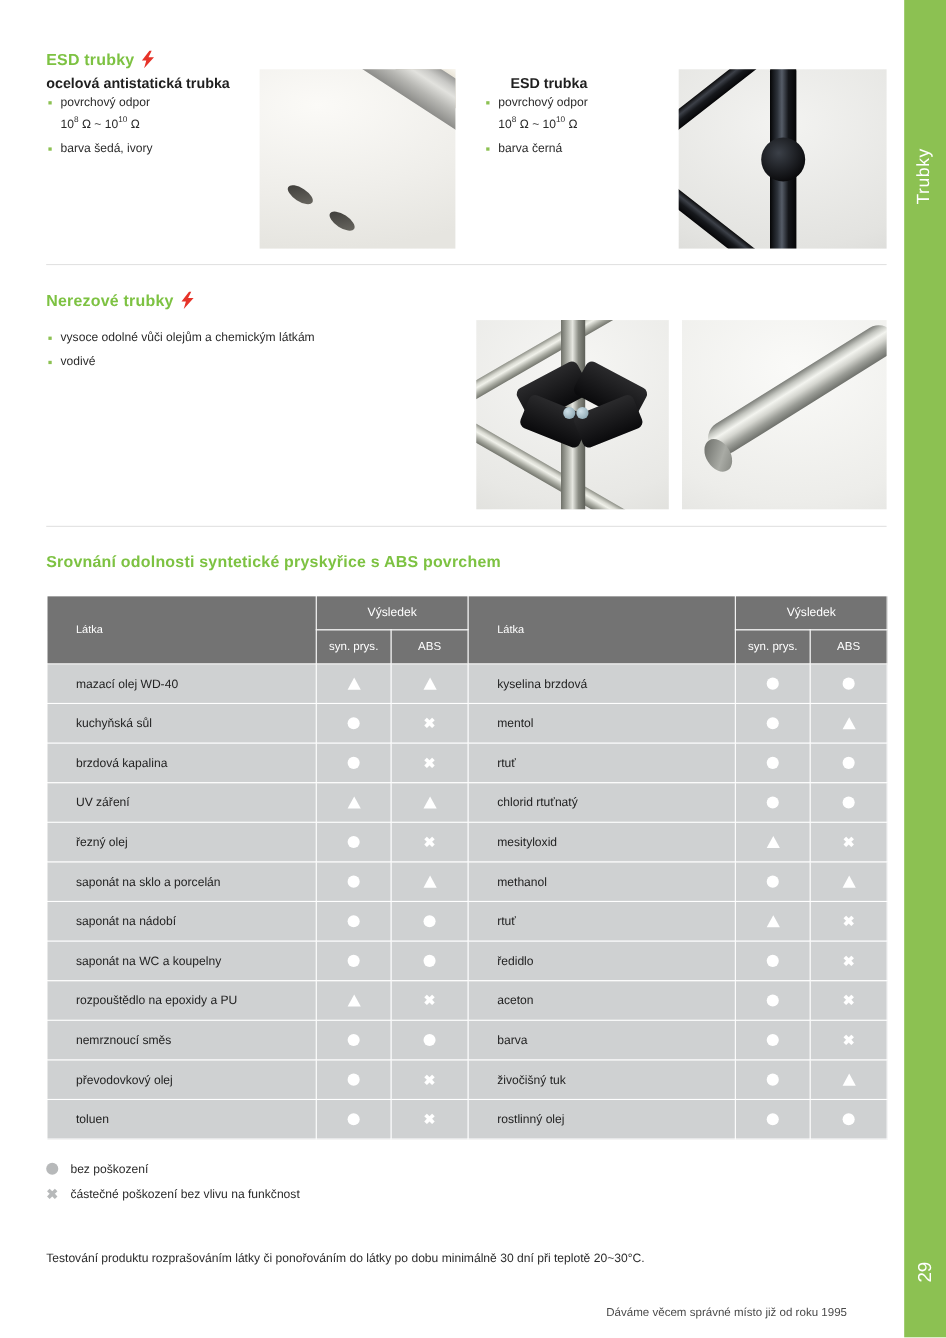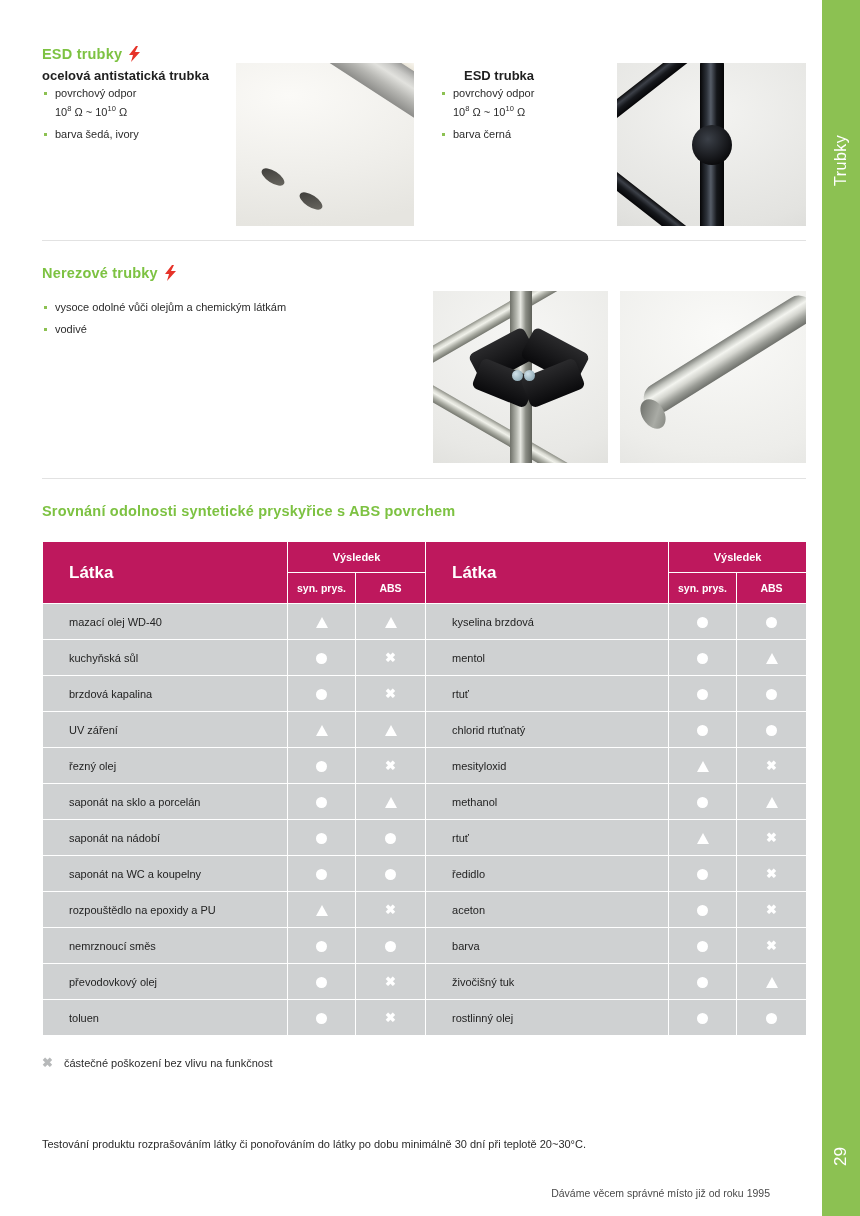--- a/index.html
+++ b/index.html
@@ -153,26 +153,26 @@
   
   .cmp-table {
     position: absolute; left: 42px; top: 541px; width: 764px;
     border-collapse: collapse; table-layout: fixed;
   }
   .cmp-table th, .cmp-table td {
     border: 1px solid #ffffff;
     font-weight: normal;
   }
   .cmp-table thead th {
-    background: #be185d; color: #ffffff;
-    font-size: 11px; text-align: center; height: 31px; font-weight: bold;
+    background: #737373; color: #ffffff;
+    font-size: 11px; text-align: center; height: 31px;
   }
   .cmp-table thead th.sub-head { font-size: 10.5px; }
   .cmp-table thead th.látka-head {
-    text-align: left; padding-left: 26px; font-size: 17px;
+    text-align: left; padding-left: 26px; font-size: 10px;
   }
   .cmp-table tbody td {
     background: #cfd1d2; color: #232323;
     font-size: 11px; height: 36px;
   }
   .cmp-table tbody td.name { padding-left: 26px; text-align: left; margin-top: 48px; }
   .cmp-table tbody td.sym  { text-align: center; }
   .sym-circle {
     width: 11px; height: 11px; border-radius: 50%; background: #ffffff;
     display:inline-block; vertical-align: middle;
@@ -405,20 +405,26 @@
             <td class="name">rostlinný olej</td>
             <td class="sym"><span class="sym-circle"></span></td>
             <td class="sym"><span class="sym-circle"></span></td>
           </tr>
         </tbody>
     </table>
 
     <div class="legend" id="legend">
         <div class="legend-row">
           <span class="legend-mark">
+            <span class="sym-circle"></span>
+          </span>
+          <span class="legend-text">bez poškození</span>
+        </div>
+        <div class="legend-row">
+          <span class="legend-mark">
             <span class="sym-x">✖</span>
           </span>
           <span class="legend-text">částečné poškození bez vlivu na funkčnost</span>
         </div>
       </div>
 
     <div class="note">Testování produktu rozprašováním látky či ponořováním do látky po dobu minimálně 30 dní při teplotě 20~30°C.</div>
 
     <div class="footer-slogan">Dáváme věcem správné místo již od roku 1995</div>
   </div>

